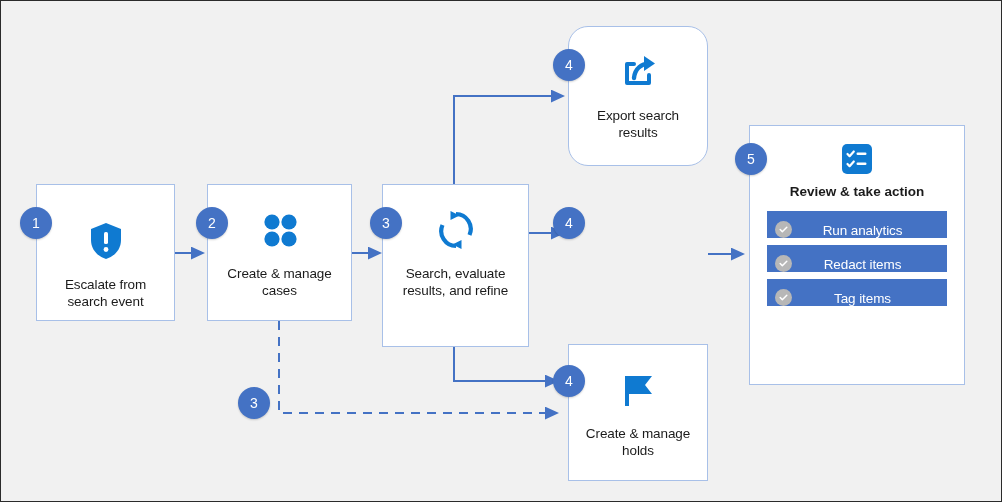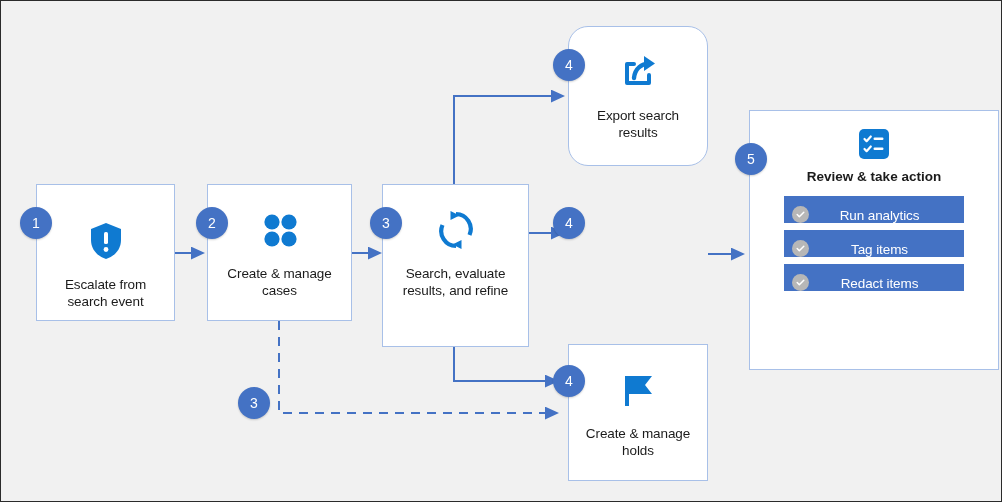--- a/index.html
+++ b/index.html
@@ -64,22 +64,22 @@
     display: flex;
     align-items: center;
     justify-content: center;
     z-index: 6;
     box-shadow: 0 1px 2px rgba(0,0,0,0.18);
   }
   
   #review-panel {
     position: absolute;
     left: 748px;
-    top: 109px;
-    width: 250px;
+    top: 124px;
+    width: 216px;
     height: 260px;
     background: #ffffff;
     border: 1.5px solid #a8c0e8;
     box-sizing: border-box;
     z-index: 3;
     display: flex;
     flex-direction: column;
     align-items: center;
   }
   #review-panel .panel-icon {
@@ -258,29 +258,29 @@
         </span>
         <span class="action-text">Run analytics</span>
       </div>
 
       <div class="action-btn">
         <span class="action-check">
           <svg width="11" height="11" viewBox="0 0 11 11">
             <path d="M2.2 5.6 L4.3 7.8 L8.8 3.2" fill="none" stroke="#ffffff" stroke-width="1.5" stroke-linecap="round" stroke-linejoin="round"></path>
           </svg>
         </span>
-        <span class="action-text">Tag items</span>
+        <span class="action-text">Redact items</span>
       </div>
 
       <div class="action-btn">
         <span class="action-check">
           <svg width="11" height="11" viewBox="0 0 11 11">
             <path d="M2.2 5.6 L4.3 7.8 L8.8 3.2" fill="none" stroke="#ffffff" stroke-width="1.5" stroke-linecap="round" stroke-linejoin="round"></path>
           </svg>
         </span>
-        <span class="action-text">Redact items</span>
+        <span class="action-text">Tag items</span>
       </div>
 
     </div>
   </div>
   <div class="badge" style="left:734px; top:142px;">5</div>
 
 </div>
 
 </body></html>

